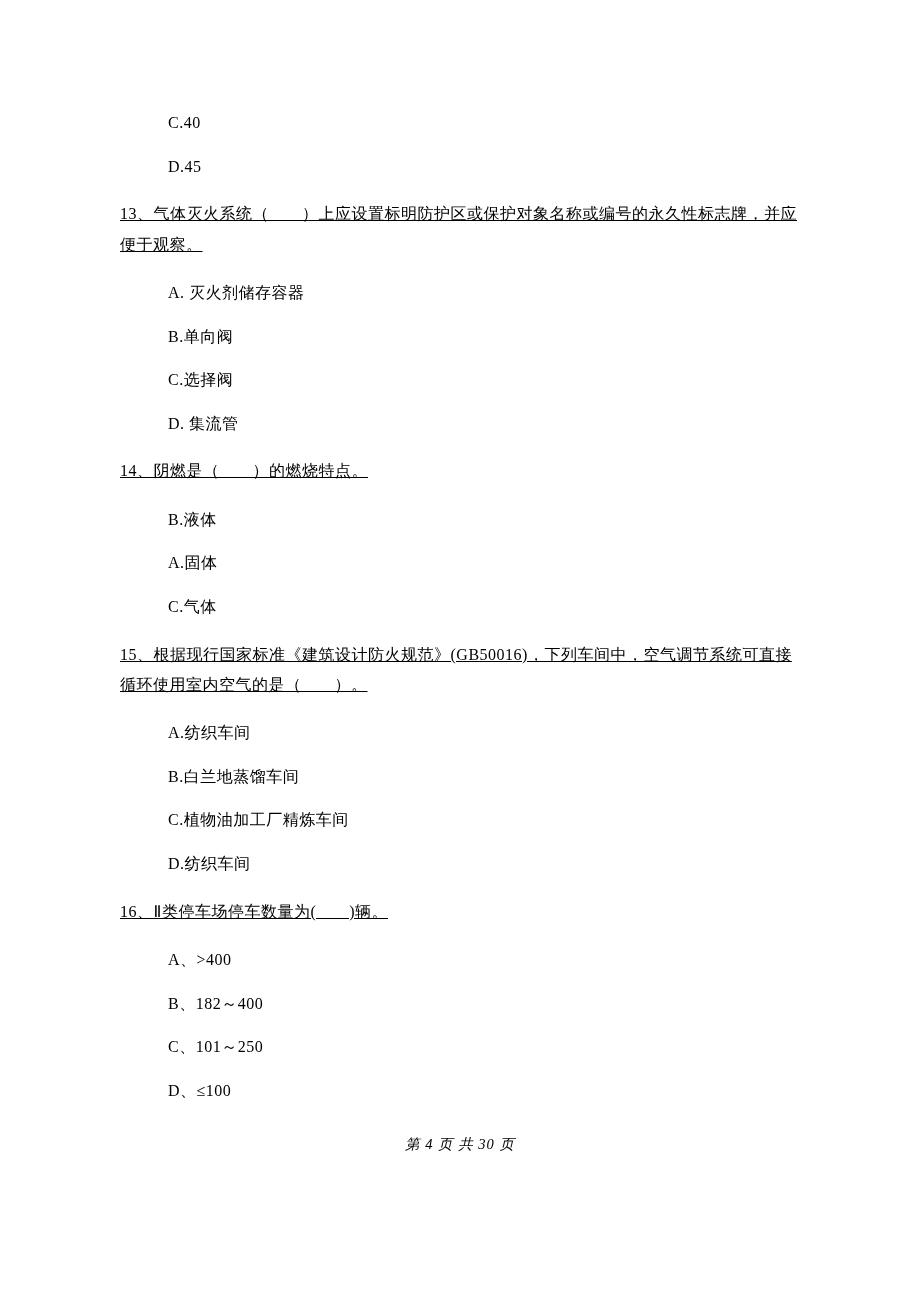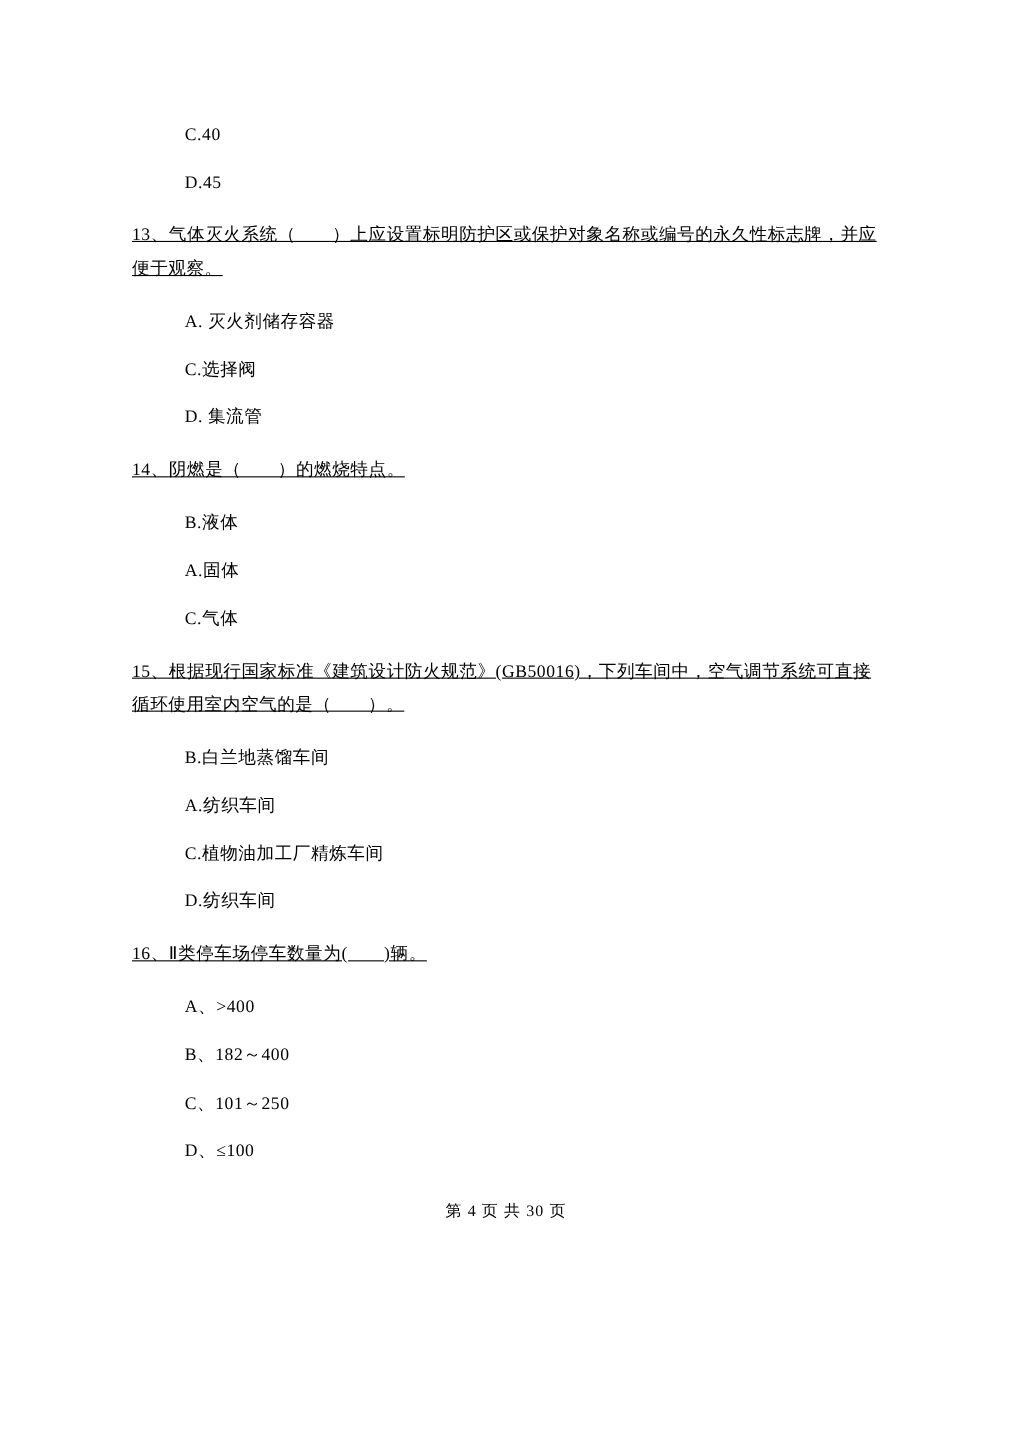--- a/index.html
+++ b/index.html
@@ -27,43 +27,45 @@
       margin-bottom: 20px;
       letter-spacing: 0.5px;
       line-height: 1.9;
       text-decoration: underline;
     }
     .footer {
       text-align: center;
       margin-top: 30px;
       font-size: 14.5px;
       letter-spacing: 1px;
+      font-style: italic;
     }
   </style>
 </head>
 <body>
 
 <div class="page">
 
   <div class="option-indent">C.40</div>
   <div class="option-indent">D.45</div>
 
   <div class="question">13、气体灭火系统（　　）上应设置标明防护区或保护对象名称或编号的永久性标志牌，并应便于观察。</div>
   <div class="option-indent">A. 灭火剂储存容器</div>
+  <div class="option-indent">B.单向阀</div>
   <div class="option-indent">C.选择阀</div>
   <div class="option-indent">D. 集流管</div>
 
   <div class="question">14、阴燃是（　　）的燃烧特点。</div>
   <div class="option-indent">B.液体</div>
   <div class="option-indent">A.固体</div>
   <div class="option-indent">C.气体</div>
 
   <div class="question">15、根据现行国家标准《建筑设计防火规范》(GB50016)，下列车间中，空气调节系统可直接循环使用室内空气的是（　　）。</div>
+  <div class="option-indent">A.纺织车间</div>
   <div class="option-indent">B.白兰地蒸馏车间</div>
-  <div class="option-indent">A.纺织车间</div>
   <div class="option-indent">C.植物油加工厂精炼车间</div>
   <div class="option-indent">D.纺织车间</div>
 
   <div class="question">16、Ⅱ类停车场停车数量为(　　)辆。</div>
   <div class="option-indent">A、&gt;400</div>
   <div class="option-indent">B、182～400</div>
   <div class="option-indent">C、101～250</div>
   <div class="option-indent">D、≤100</div>
 
 

